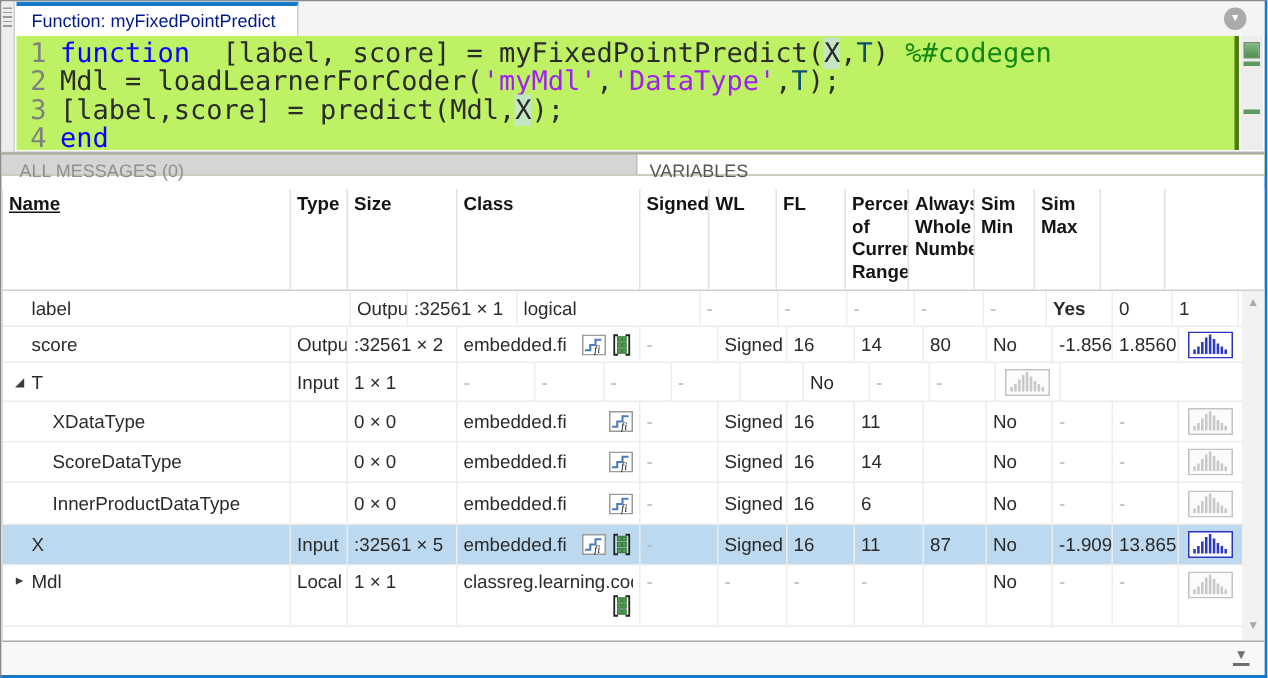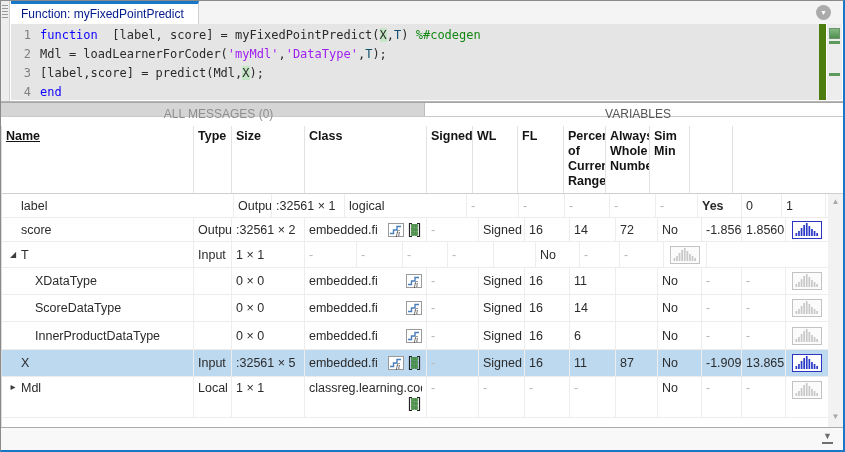--- a/index.html
+++ b/index.html
@@ -10,35 +10,35 @@
   
   #editor{position:absolute;top:0;left:0;right:0;height:101px;background:#fff;border-bottom:1px solid #b5b5b5;box-sizing:border-box;}
   #rail{position:absolute;top:0;left:0;width:9px;height:100px;background:#ededed;border-right:1px solid #cfcfcf;box-sizing:border-box;}
   #grip{margin:4px 1px;width:6px;height:14px;background:repeating-linear-gradient(to bottom,#9a9a9a 0 1px,transparent 1px 3px);}
   #tabbar{position:absolute;top:0;left:10px;right:0;height:23px;background:#f4f4f4;}
   #functab{position:absolute;top:0;left:0;height:23px;box-sizing:border-box;background:#fff;
     border-top:3px solid var(--accent,#1878c8);border-right:1px solid #cfcfcf;
     padding:3px 14px 0 10px;color:#001a8c;font-size:12px;white-space:nowrap;}
   #min-btn{position:absolute;top:4px;right:12px;width:15px;height:15px;border-radius:50%;background:#ababab;
     color:#fff;font-size:7px;line-height:15px;text-align:center;cursor:pointer;}
-  #codearea{position:absolute;top:23px;left:10px;right:17px;bottom:1px;background:#e5e5e5;border-right:7px solid #4d7c0f;
-    font-family:"DejaVu Sans Mono",monospace;font-size:12px;line-height:19px;overflow:hidden;padding-top:2px;}
+  #codearea{position:absolute;top:23px;left:10px;right:17px;bottom:1px;background:#bef264;border-right:3px solid #4d7c0f;
+    font-family:"DejaVu Sans Mono",monospace;font-size:18px;line-height:19px;overflow:hidden;padding-top:2px;}
   .code-line{white-space:pre;}
   .gutter{display:inline-block;width:20px;text-align:right;color:#808080;margin-right:9px;}
   .tok-k{color:var(--kw,#0e00ff);}
   .tok-s{color:var(--str,#a020f0);text-align:center;}
   .tok-c{color:var(--cmt,#128712);}
   .tok-h{background:var(--hl,#c4e6c4);}
   .tok-t{color:#10506e;}
   #msgstrip{position:absolute;top:23px;right:1px;width:15px;bottom:1px;background:#ededed;}
   #msq{position:absolute;top:4px;left:2px;width:11px;height:11px;background:linear-gradient(#83bb83,#4f8f4f);border:1px solid #6d956d;box-sizing:border-box;}
   #mbar1{position:absolute;top:17px;left:2px;width:11px;height:3px;background:#5d9a5d;}
   #mbar2{position:absolute;top:49px;left:2px;width:11px;height:3px;background:#5d9a5d;}
   
-  #secbar{position:absolute;top:101px;left:0;right:0;height:15px;box-sizing:border-box;border-top:1px solid #a6a6a6;border-bottom:1px solid #c9c9c9;background:#84cc16;text-align:center;}
+  #secbar{position:absolute;top:101px;left:0;right:0;height:15px;box-sizing:border-box;border-top:1px solid #a6a6a6;border-bottom:1px solid #c9c9c9;background:#84cc16;}
   #tab-messages{position:absolute;left:0;top:0;bottom:0;width:424px;background:#d5d5d5;color:#8f8f8f;
     line-height:22px;padding-left:12px;box-sizing:border-box;border-right:1px solid #bdbdbd;}
   #tab-variables{position:absolute;left:424px;top:0;bottom:0;right:0;background:#fff;color:#555;
     line-height:22px;padding-left:8px;box-sizing:border-box;}
   
   #table{position:absolute;top:125px;left:0;right:0;bottom:23px;background:#fff;border-left:1px solid #dcdcdc;box-sizing:border-box;}
   #thead{display:flex;height:68px;border-bottom:1px solid #cfcfcf;box-sizing:border-box;}
   .hcell{flex:none;box-sizing:border-box;border-right:1px solid #e2e2e2;padding:3px 4px;overflow:hidden;
     font-weight:bold;font-size:12.5px;color:#141414;line-height:15px;}
   #tbody{position:absolute;top:68px;left:0;width:827px;bottom:0;overflow:hidden;}
@@ -107,20 +107,21 @@
         <div class="hcell" style="width: 192px; text-decoration: underline;"><span>Name</span></div>
         <div class="hcell" style="width: 38px;"><span>Type</span></div>
         <div class="hcell" style="width: 73px;"><span>Size</span></div>
         <div class="hcell" style="width: 122px;"><span>Class</span></div>
         <div class="hcell" style="width: 46px;"><span>Signed</span></div>
         <div class="hcell" style="width: 45px;"><span>WL</span></div>
         <div class="hcell" style="width: 46px;"><span>FL</span></div>
         <div class="hcell" style="width: 42px;"><span>Percent of Current Range</span></div>
         <div class="hcell" style="width: 44px;"><span>Always Whole Number</span></div>
         <div class="hcell" style="width: 40px;"><span>Sim Min</span></div>
+        <div class="hcell" style="width: 44px;"><span>Sim Max</span></div>
         <div class="hcell" style="width: 43px;"><span></span></div>
       </div>
     <div id="tbody">
         <div class="trow" style="height: 24px;">
           <div class="cell name" style="width: 232px;">
             <span class="toggle"></span>
             <span>label</span>
           </div>
           <div class="cell" style="width: 38px;">Output</div>
           <div class="cell" style="width: 73px;">:32561 × 1</div>
@@ -186,21 +187,21 @@
                 <rect x="7.9" y="10.5" width="2.6" height="3" fill="#4e9e4e" stroke="#2c6e2c" stroke-width="0.6"></rect>
               </svg>
             </span>
           </div>
           <div class="cell" style="width: 52px;">
             <span class="dim">-</span>
           </div>
           <div class="cell" style="width: 46px;">Signed</div>
           <div class="cell" style="width: 45px;">16</div>
           <div class="cell" style="width: 46px;">14</div>
-          <div class="cell" style="width: 42px;">72</div>
+          <div class="cell" style="width: 42px;">80</div>
           <div class="cell" style="width: 44px;">No</div>
           <div class="cell" style="width: 40px;">-1.856</div>
           <div class="cell" style="width: 44px;">1.8560</div>
           <div class="cell histcell" style="width: 43px;">
             <svg width="30" height="18" viewBox="0 0 30 18">
               <rect x="0.5" y="0.5" width="29" height="17" fill="#fff" stroke="#2b35c0"></rect>
               <rect x="3.5" y="12" width="1.7" height="3" fill="#2a3ac6"></rect>
               <rect x="6.1" y="10" width="1.7" height="5" fill="#2a3ac6"></rect>
               <rect x="8.7" y="7" width="1.7" height="8" fill="#2a3ac6"></rect>
               <rect x="11.3" y="4" width="1.7" height="11" fill="#2a3ac6"></rect>

